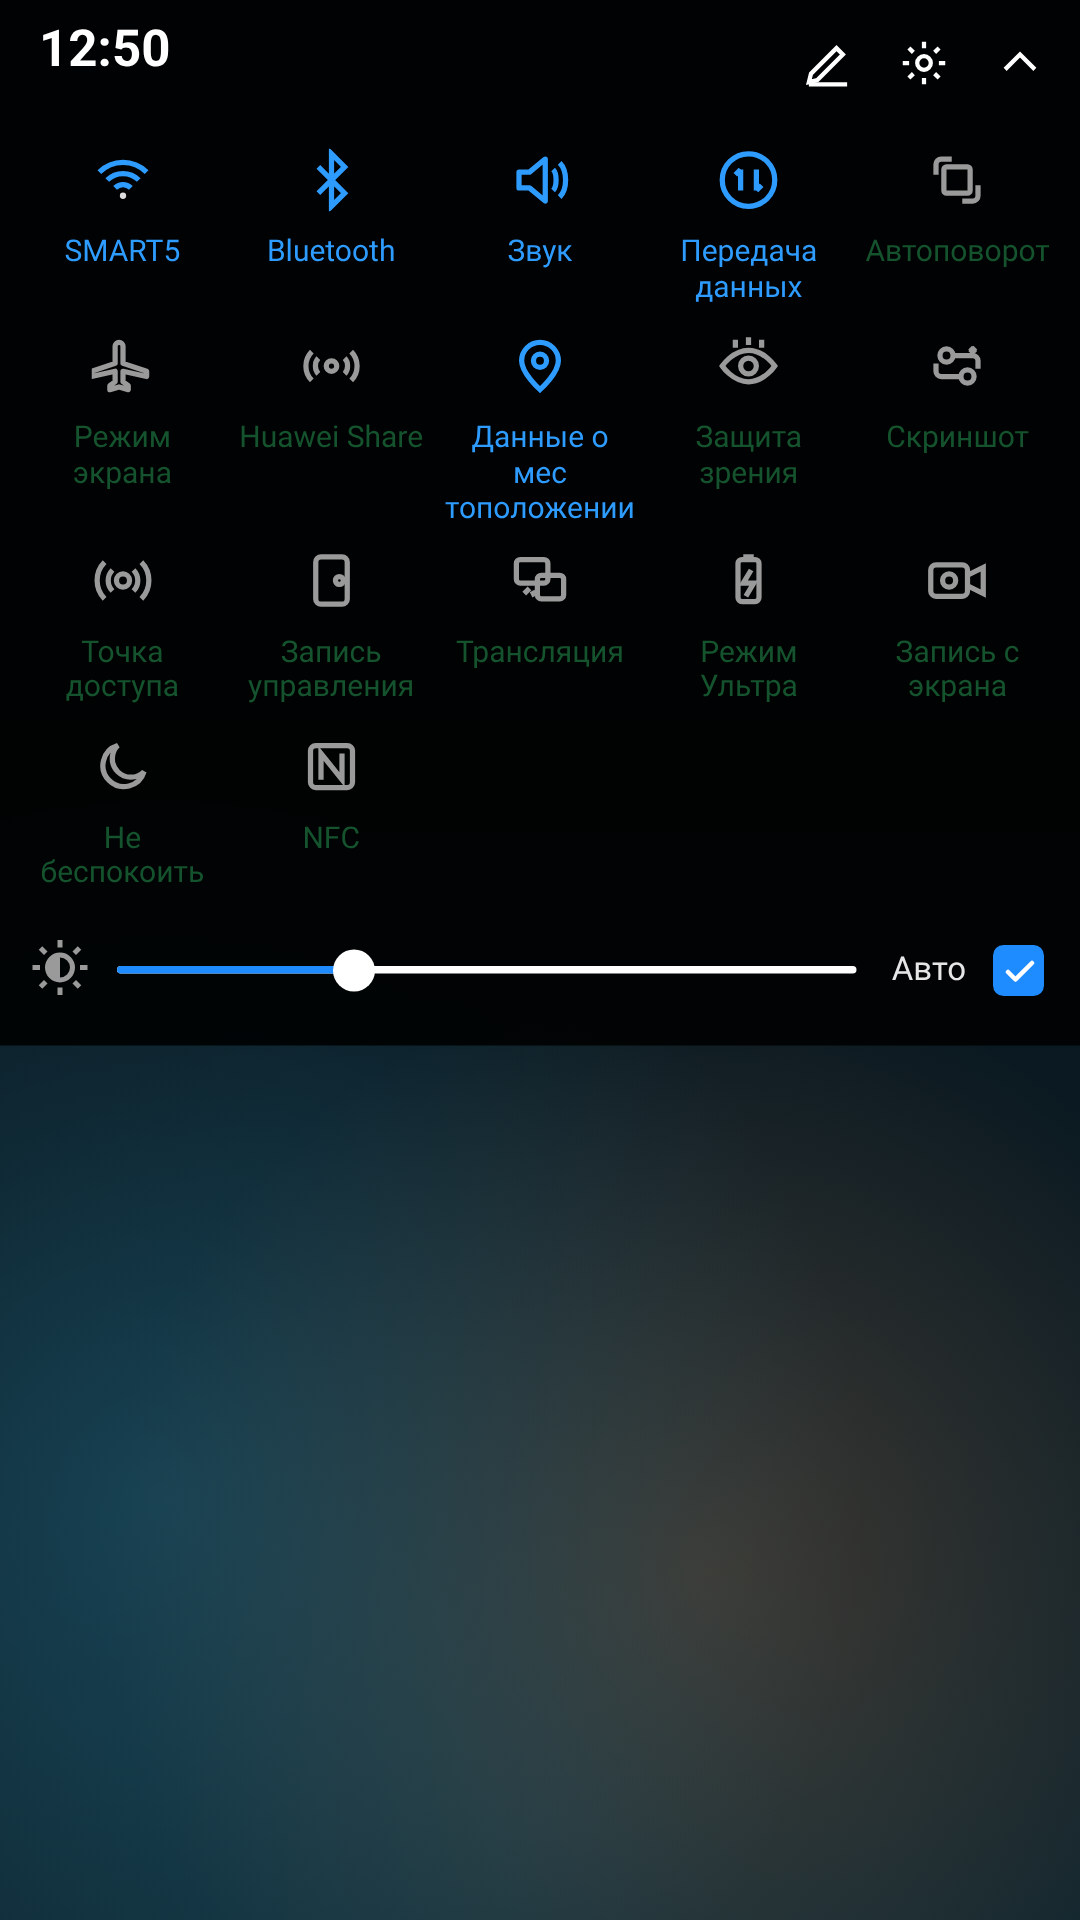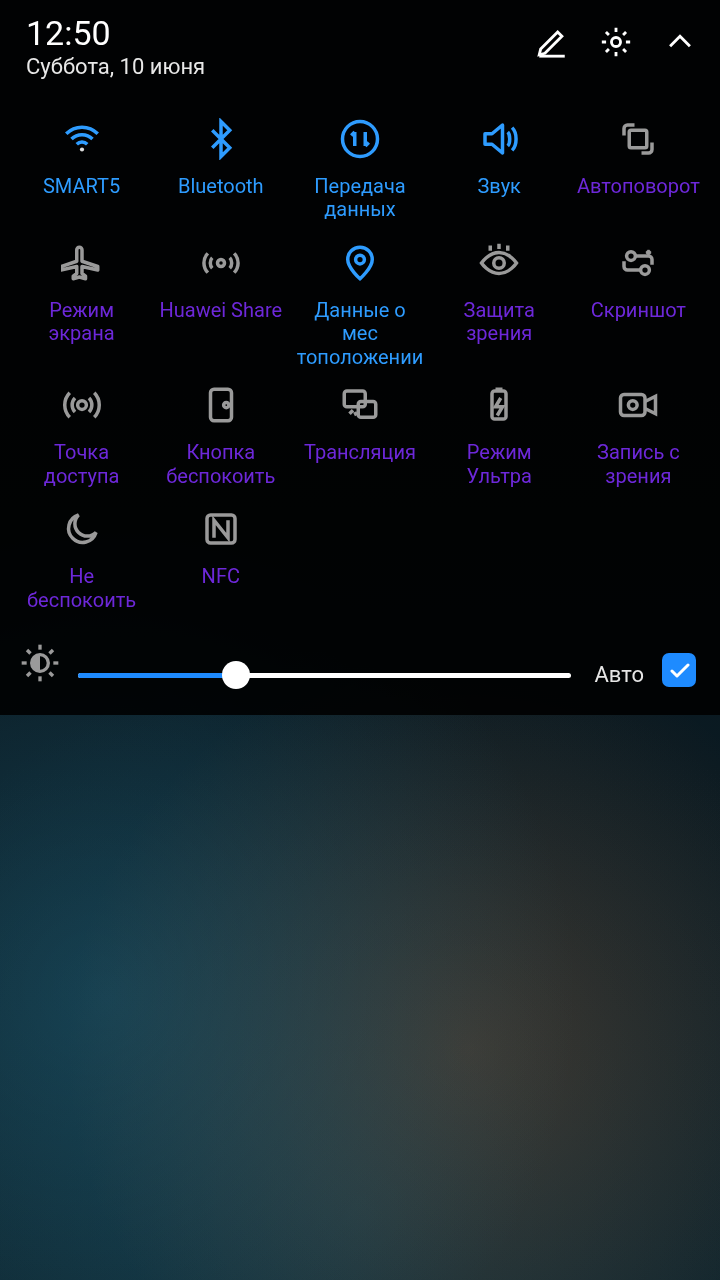--- a/index.html
+++ b/index.html
@@ -16,21 +16,21 @@
   .panel {
     background: rgba(0,0,0,.88);
     padding: 12px 0 22px;
   }
   .header {
     display: flex;
     align-items: flex-start;
     padding: 4px 22px 10px 26px;
   }
   .clock-block { flex: 1; }
-  .time { font-size: 34px; font-weight: 400; color: #fff; line-height: 1.05; }
+  .time { font-size: 34px; font-weight: 700; color: #fff; line-height: 1.05; }
   .date { font-size: 22px; color: #e8e8e8; margin-top: 2px; }
   .hdr-icons { display: flex; gap: 28px; align-items: center; padding-top: 8px; }
   .hdr-icon { width: 36px; height: 36px; display: flex; align-items: center; justify-content: center; }
   .hdr-icon svg { width: 34px; height: 34px; stroke: #fff; fill: none; stroke-width: 2; }
 
   .grid {
     display: grid;
     grid-template-columns: repeat(5, 1fr);
     row-gap: 14px;
     padding: 28px 12px 8px;
@@ -46,25 +46,25 @@
   .tile-icon {
     width: 44px; height: 44px;
     display: flex; align-items: center; justify-content: center;
     margin-bottom: 14px;
   }
   .tile-icon svg { width: 42px; height: 42px; fill: none; stroke-width: 2; }
   .tile-label { font-size: 20px; line-height: 1.18; padding: 0 4px; }
   .active .tile-icon svg { stroke: #2e9cff; }
   .active .tile-label { color: #2e9cff; }
   .inactive .tile-icon svg { stroke: #9a9a9a; }
-  .inactive .tile-label { color: #6d28d9; }
+  .inactive .tile-label { color: #14532d; }
 
   .brightness {
     display: flex;
-    align-items: flex-end;
+    align-items: center;
     gap: 18px;
     padding: 18px 24px 6px 20px;
   }
   .bright-icon svg { width: 40px; height: 40px; stroke: #9a9a9a; fill: none; stroke-width: 2; }
   .slider {
     flex: 1;
     height: 24px;
     position: relative;
     display: flex;
     align-items: center;
@@ -218,21 +218,20 @@
         <polyline points="5 15 12 8 19 15"></polyline>
       </symbol>
   </defs>
 </svg>
 
 <div class="panel">
 
   <div class="header">
     <div class="clock-block">
       <div class="time">12:50</div>
-      <div class="date">Суббота, 10 июня</div>
     </div>
     <div class="hdr-icons">
       <div class="hdr-icon">
         <svg>
             <use href="#i-edit"></use>
           </svg>
       </div>
       <div class="hdr-icon">
         <svg>
             <use href="#i-gear"></use>
@@ -259,60 +258,60 @@
         <span class="tile-icon">
           <svg>
             <use href="#i-bluetooth"></use>
           </svg>
         </span>
         <span class="tile-label">Bluetooth</span>
       </div>
       <div class="tile active">
         <span class="tile-icon">
           <svg>
+            <use href="#i-sound"></use>
+          </svg>
+        </span>
+        <span class="tile-label">Звук</span>
+      </div>
+      <div class="tile active">
+        <span class="tile-icon">
+          <svg>
             <use href="#i-data"></use>
           </svg>
         </span>
         <span class="tile-label">Передача данных</span>
       </div>
+      <div class="tile inactive">
+        <span class="tile-icon">
+          <svg>
+            <use href="#i-rotate"></use>
+          </svg>
+        </span>
+        <span class="tile-label">Автоповорот</span>
+      </div>
+      <div class="tile inactive">
+        <span class="tile-icon">
+          <svg>
+            <use href="#i-airplane"></use>
+          </svg>
+        </span>
+        <span class="tile-label">Режим экрана</span>
+      </div>
+      <div class="tile inactive">
+        <span class="tile-icon">
+          <svg>
+            <use href="#i-hshare"></use>
+          </svg>
+        </span>
+        <span class="tile-label">Huawei Share</span>
+      </div>
       <div class="tile active">
         <span class="tile-icon">
           <svg>
-            <use href="#i-sound"></use>
-          </svg>
-        </span>
-        <span class="tile-label">Звук</span>
-      </div>
-      <div class="tile inactive">
-        <span class="tile-icon">
-          <svg>
-            <use href="#i-rotate"></use>
-          </svg>
-        </span>
-        <span class="tile-label">Автоповорот</span>
-      </div>
-      <div class="tile inactive">
-        <span class="tile-icon">
-          <svg>
-            <use href="#i-airplane"></use>
-          </svg>
-        </span>
-        <span class="tile-label">Режим экрана</span>
-      </div>
-      <div class="tile inactive">
-        <span class="tile-icon">
-          <svg>
-            <use href="#i-hshare"></use>
-          </svg>
-        </span>
-        <span class="tile-label">Huawei Share</span>
-      </div>
-      <div class="tile active">
-        <span class="tile-icon">
-          <svg>
             <use href="#i-location"></use>
           </svg>
         </span>
         <span class="tile-label">Данные о мес тоположении</span>
       </div>
       <div class="tile inactive">
         <span class="tile-icon">
           <svg>
             <use href="#i-eyecomfort"></use>
           </svg>
@@ -334,21 +333,21 @@
           </svg>
         </span>
         <span class="tile-label">Точка доступа</span>
       </div>
       <div class="tile inactive">
         <span class="tile-icon">
           <svg>
             <use href="#i-navbtn"></use>
           </svg>
         </span>
-        <span class="tile-label">Кнопка беспокоить</span>
+        <span class="tile-label">Запись управления</span>
       </div>
       <div class="tile inactive">
         <span class="tile-icon">
           <svg>
             <use href="#i-cast"></use>
           </svg>
         </span>
         <span class="tile-label">Трансляция</span>
       </div>
       <div class="tile inactive">
@@ -358,21 +357,21 @@
           </svg>
         </span>
         <span class="tile-label">Режим Ультра</span>
       </div>
       <div class="tile inactive">
         <span class="tile-icon">
           <svg>
             <use href="#i-screenrec"></use>
           </svg>
         </span>
-        <span class="tile-label">Запись с зрения</span>
+        <span class="tile-label">Запись с экрана</span>
       </div>
       <div class="tile inactive">
         <span class="tile-icon">
           <svg>
             <use href="#i-dnd"></use>
           </svg>
         </span>
         <span class="tile-label">Не беспокоить</span>
       </div>
       <div class="tile inactive">

